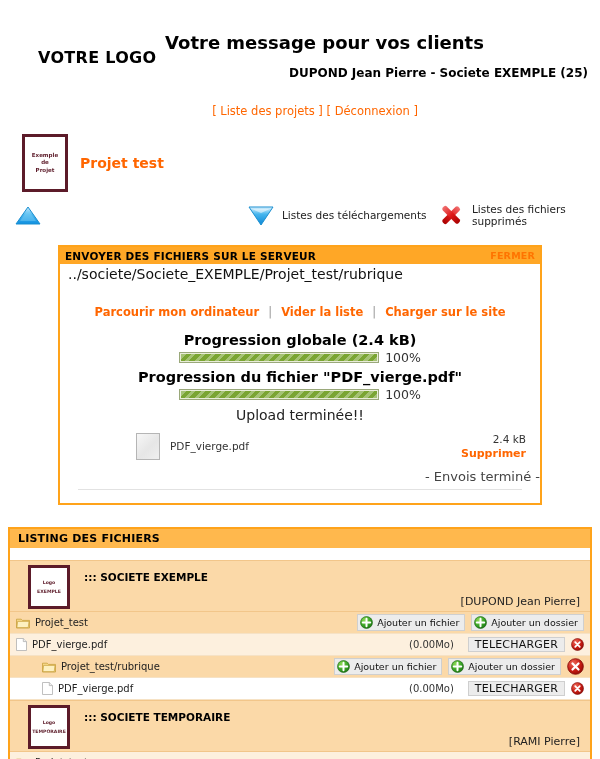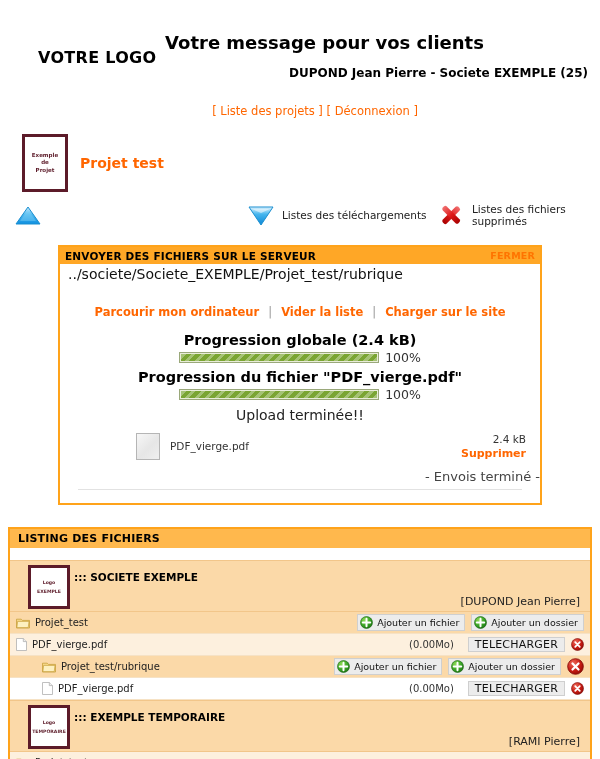--- a/index.html
+++ b/index.html
@@ -302,21 +302,21 @@
   }
   .company-logo span {
     font-size: 4.6px;
     font-weight: bold;
     color: #5c1b29;
     text-align: center;
     display: block;
   }
   .company-name {
     position: absolute;
-    left: 64px;
+    left: 74px;
     top: 10px;
     font-size: 10.5px;
     font-weight: bold;
     color: #000;
   }
   .company-owner {
     position: absolute;
     right: 10px;
     bottom: 3px;
     font-size: 11px;
@@ -656,21 +656,21 @@
     <circle cx="6.5" cy="6.5" r="6" fill="url(#grs)" stroke="#7d0a06" stroke-width="0.6"></circle>
     <path d="M4.2 4.2 L8.8 8.8 M8.8 4.2 L4.2 8.8" stroke="#ffffff" stroke-width="1.7" stroke-linecap="round"></path>
   </svg>
         </div>
       </div>
   <div class="company-block">
     <div class="company-logo">
       <span>Logo</span>
       <span>TEMPORAIRE</span>
     </div>
-    <div class="company-name">::: EXEMPLE TEMPORAIRE</div>
+    <div class="company-name">::: SOCIETE TEMPORAIRE</div>
     <div class="company-owner">[RAMI Pierre]</div>
   </div>
 <div class="row folder-plain">
         <div class="row-label">
           <svg class="fold-ico" viewBox="0 0 14 12">
     <path d="M0.5 2.2 L0.5 11 L13.5 11 L13.5 3.4 L6.4 3.4 L5.2 2.2 Z" fill="#f7d98a" stroke="#c8a13c" stroke-width="0.8"></path>
     <path d="M1.6 4.4 L13 4.4 L12.2 10.6 L0.9 10.6 Z" fill="#fdf0c0" stroke="#c8a13c" stroke-width="0.7"></path>
   </svg>
           <span>Projet_test</span>
         </div>

